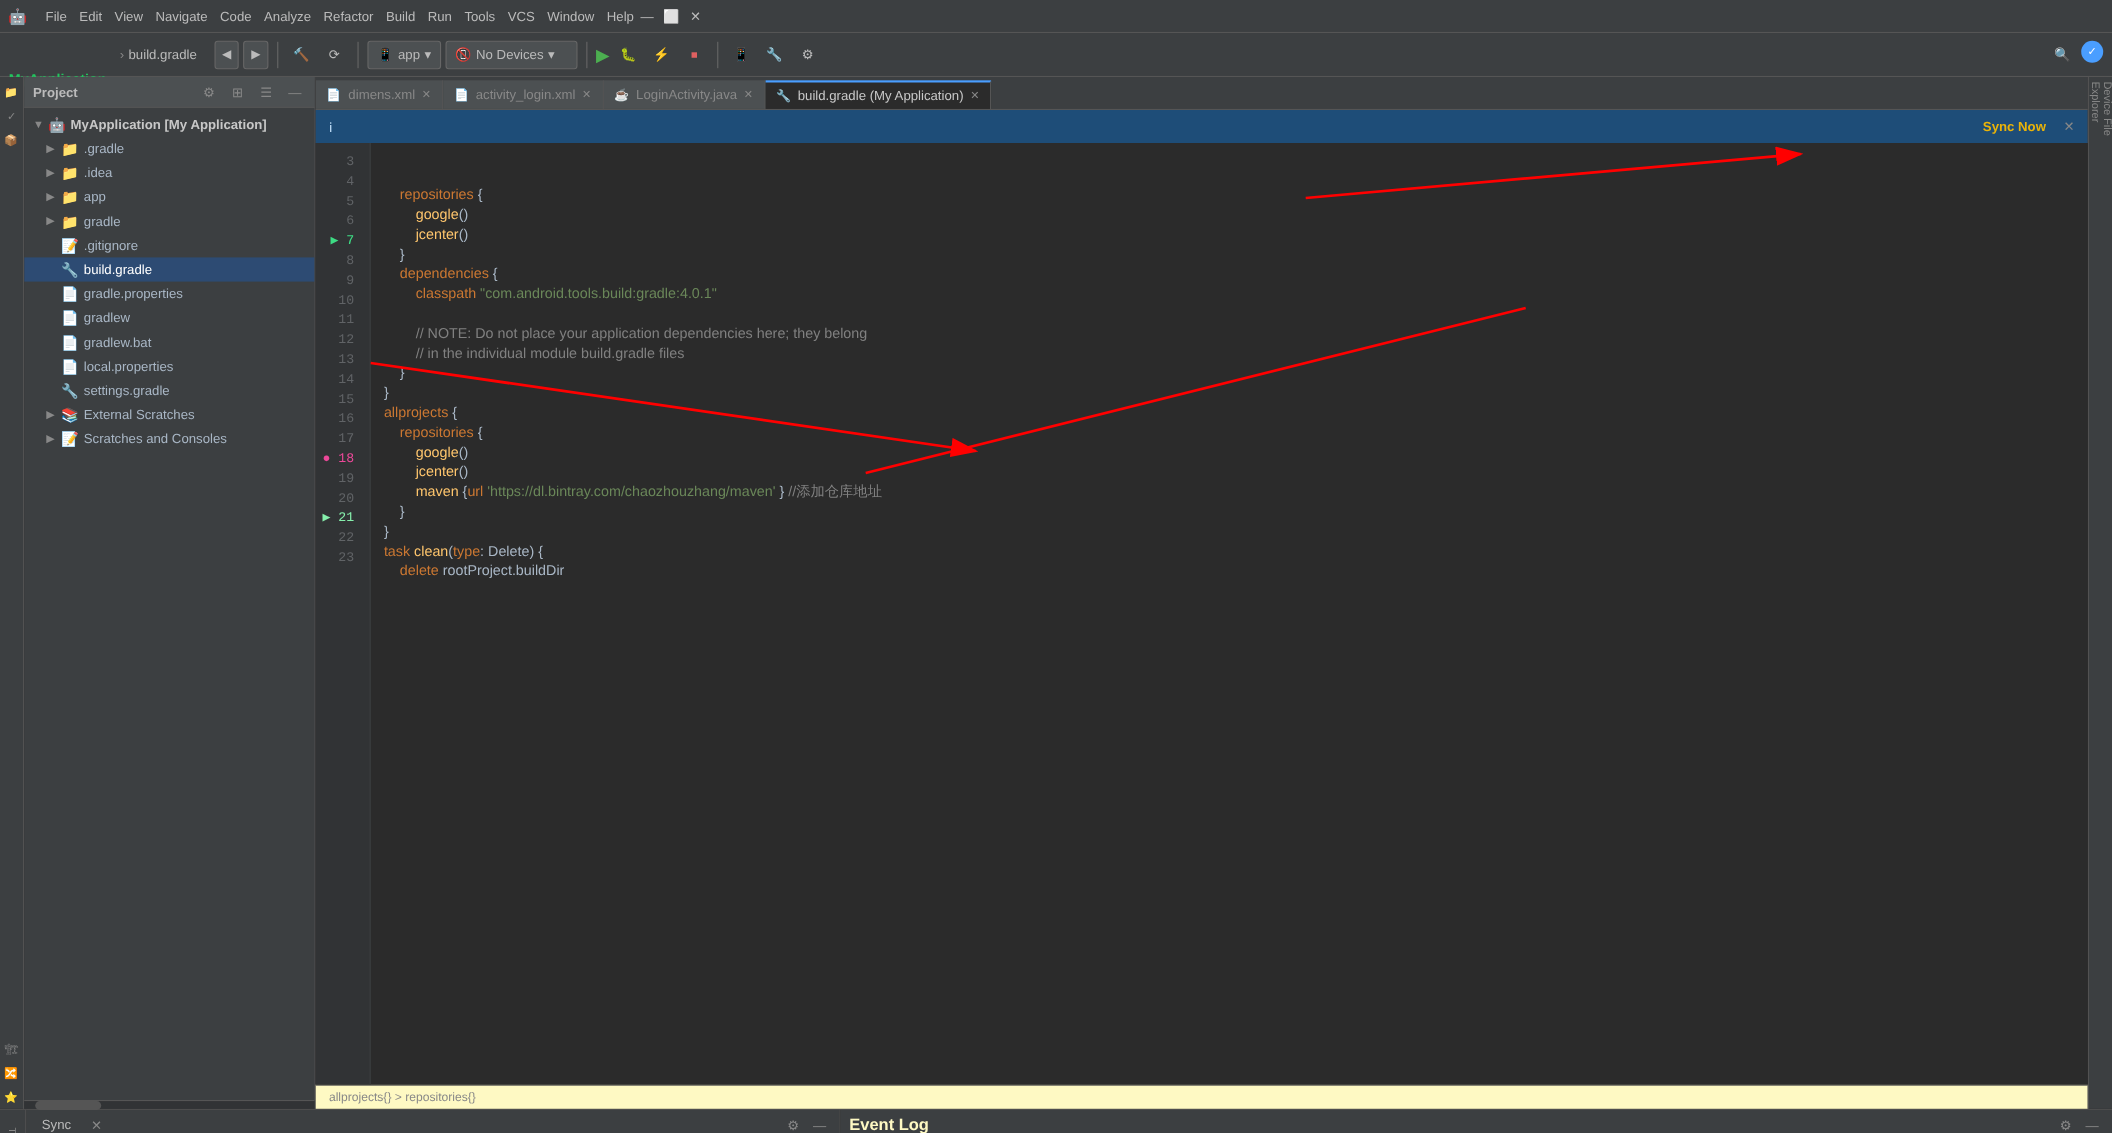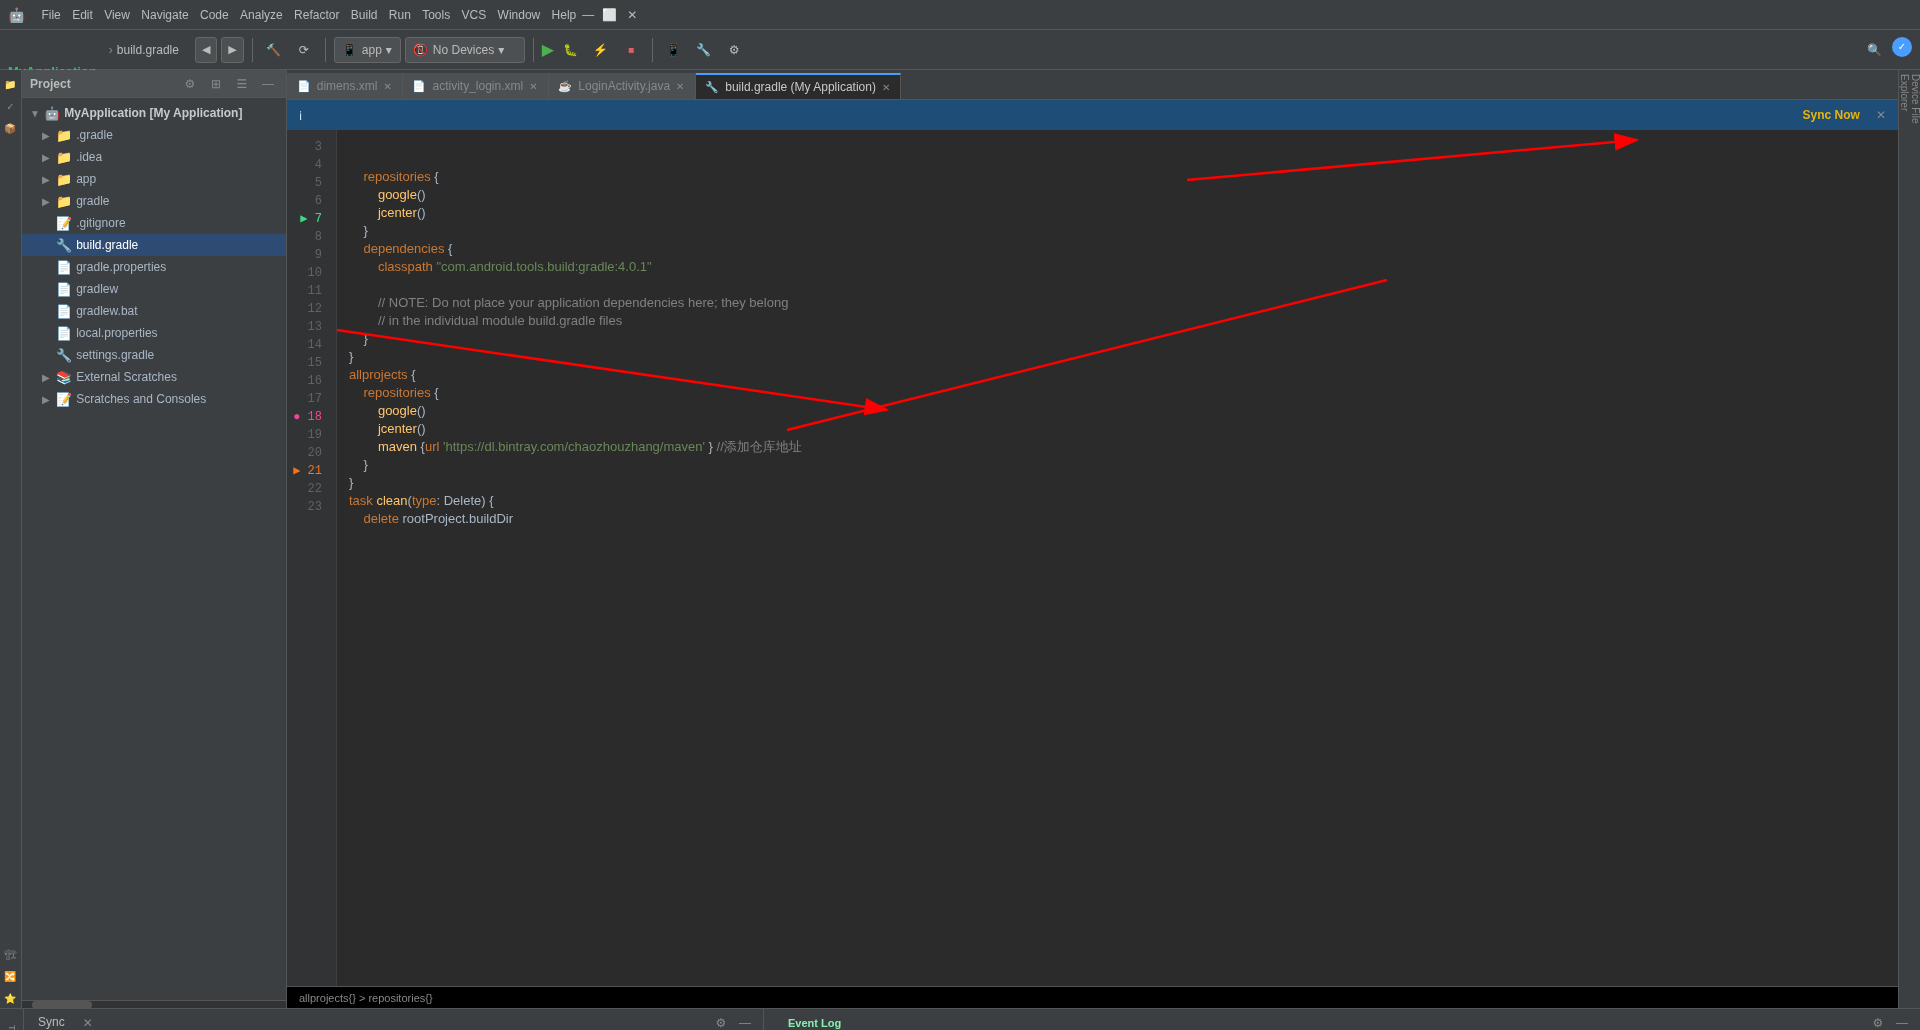--- a/index.html
+++ b/index.html
@@ -229,21 +229,21 @@
       overflow: auto;
       white-space: pre;
       color: #a9b7c6;
     }
     .kw { color: #cc7832; }
     .str { color: #6a8759; }
     .comment { color: #808080; }
     .fn { color: #ffc66d; }
     .breadcrumb-bar {
       height: 22px;
-      background: #000000;
+      background: #fef9c3;
       display: flex;
       align-items: center;
       padding: 0 12px;
       font-size: 11px;
       color: #888;
       border-top: 1px solid #555;
       gap: 4px;
     }
 
     
@@ -289,21 +289,21 @@
       flex-direction: column;
     }
     #event-log-header {
       height: 28px;
       background: #3c3f41;
       display: flex;
       align-items: center;
       padding: 0 8px;
       border-bottom: 1px solid #555;
     }
-    #event-log-header .panel-title { font-size: 11px; color: #86efac; font-weight: bold; flex: 1; margin-left: 16px; }
+    #event-log-header .panel-title { font-size: 15px; color: #fef9c3; font-weight: bold; flex: 1; }
 
     
     #right-sidebar {
       width: 22px;
       background: #3c3f41;
       border-left: 1px solid #555;
       display: flex;
       flex-direction: column;
       align-items: center;
       padding-top: 4px;
@@ -541,21 +541,21 @@
         <div class="line-num">11</div>
         <div class="line-num">12</div>
         <div class="line-num">13</div>
         <div class="line-num">14</div>
         <div class="line-num">15</div>
         <div class="line-num">16</div>
         <div class="line-num">17</div>
         <div class="line-num" style="color:#ec4899;">● 18</div>
         <div class="line-num">19</div>
         <div class="line-num">20</div>
-        <div class="line-num" style="color:#f97316;">▶ 21</div>
+        <div class="line-num" style="color:#86efac;">▶ 21</div>
         <div class="line-num">22</div>
         <div class="line-num">23</div>
       </div>
 
       <div id="code-content">
 <span class="kw">    repositories</span> {
         <span class="fn">google</span>()
         <span class="fn">jcenter</span>()
     }
     <span class="kw">dependencies</span> {

